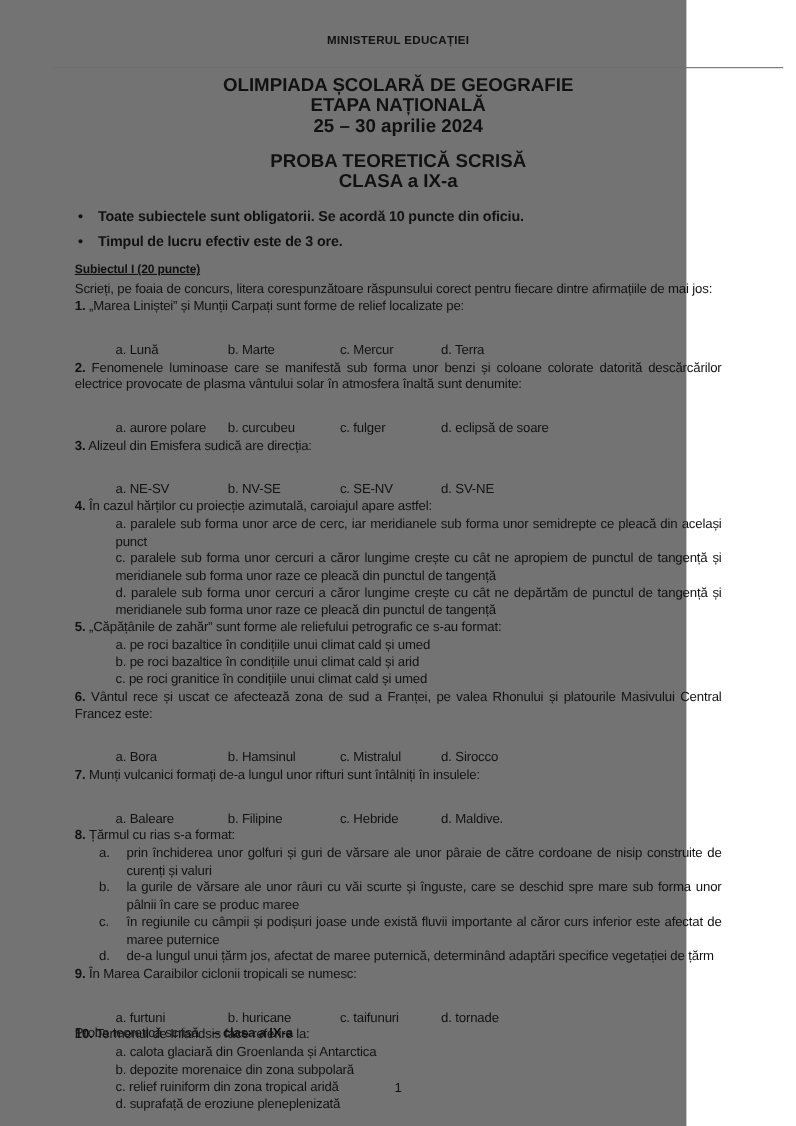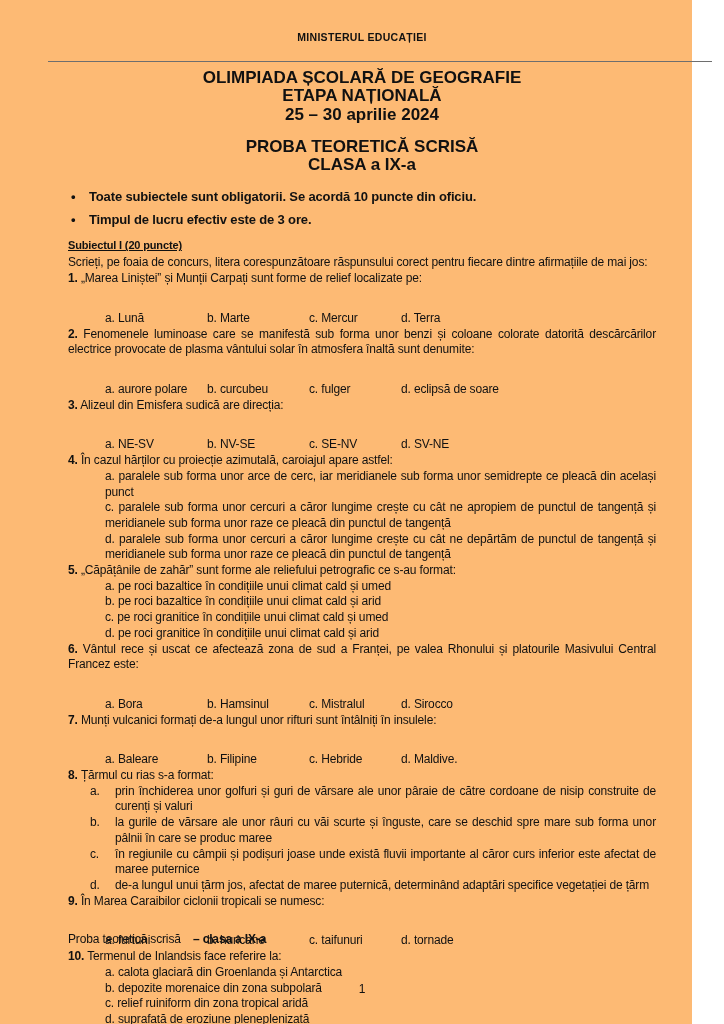--- a/index.html
+++ b/index.html
@@ -4,21 +4,21 @@
 <style>
   * { margin:0; padding:0; box-sizing:border-box; }
   html, body { width:724px; }
   body {
     height:1024px;
     background:#ffffff;
     color:#111111;
     font-family:"Liberation Sans", sans-serif;
     overflow:hidden;
   }
-  .page { position:relative; width:692px; height:1024px; background:#fdba74; }
+  .page { position:relative; width:624px; height:1024px; background:#737373; }
   .rule {
     position:absolute; left:48px; top:61px; width:664px;
     border-top:1.5px solid #6e6e6e;
   }
   .content {
     position:absolute; left:68px; top:0; width:588px;
     font-size:12px; letter-spacing:-0.15px; color:#111111;
   }
   .ministry {
     margin-top:31px; text-align:center; font-weight:700;
@@ -113,21 +113,20 @@
           <div class="qline"><span class="qnum">4.</span><span class="qtxt"> În cazul hărților cu proiecție azimutală, caroiajul apare astfel:</span></div>
           <div class="opt-block">a. paralele sub forma unor arce de cerc, iar meridianele sub forma unor semidrepte ce pleacă din același punct</div>
           <div class="opt-block">c. paralele sub forma unor cercuri a căror lungime crește cu cât ne apropiem de punctul de tangență și meridianele sub forma unor raze ce pleacă din punctul de tangență</div>
           <div class="opt-block">d. paralele sub forma unor cercuri a căror lungime crește cu cât ne depărtăm de punctul de tangență și meridianele sub forma unor raze ce pleacă din punctul de tangență</div>
         </div>
         <div class="question">
           <div class="qline"><span class="qnum">5.</span><span class="qtxt"> „Căpățânile de zahăr” sunt forme ale reliefului petrografic ce s-au format:</span></div>
           <div class="opt-block">a. pe roci bazaltice în condițiile unui climat cald și umed</div>
           <div class="opt-block">b. pe roci bazaltice în condițiile unui climat cald și arid</div>
           <div class="opt-block">c. pe roci granitice în condițiile unui climat cald și umed</div>
-          <div class="opt-block">d. pe roci granitice în condițiile unui climat cald și arid</div>
         </div>
         <div class="question">
           <div class="qline"><span class="qnum">6.</span><span class="qtxt"> Vântul rece și uscat ce afectează zona de sud a Franței, pe valea Rhonului și platourile Masivului Central Francez este:</span></div>
           <div class="opts-inline"><span class="opt">a. Bora</span><span class="opt">b. Hamsinul</span><span class="opt">c. Mistralul</span><span class="opt">d. Sirocco</span></div>
         </div>
         <div class="question">
           <div class="qline"><span class="qnum">7.</span><span class="qtxt"> Munți vulcanici formați de-a lungul unor rifturi sunt întâlniți în insulele:</span></div>
           <div class="opts-inline"><span class="opt">a. Baleare</span><span class="opt">b. Filipine</span><span class="opt">c. Hebride</span><span class="opt">d. Maldive.</span></div>
         </div>
         <div class="question">

